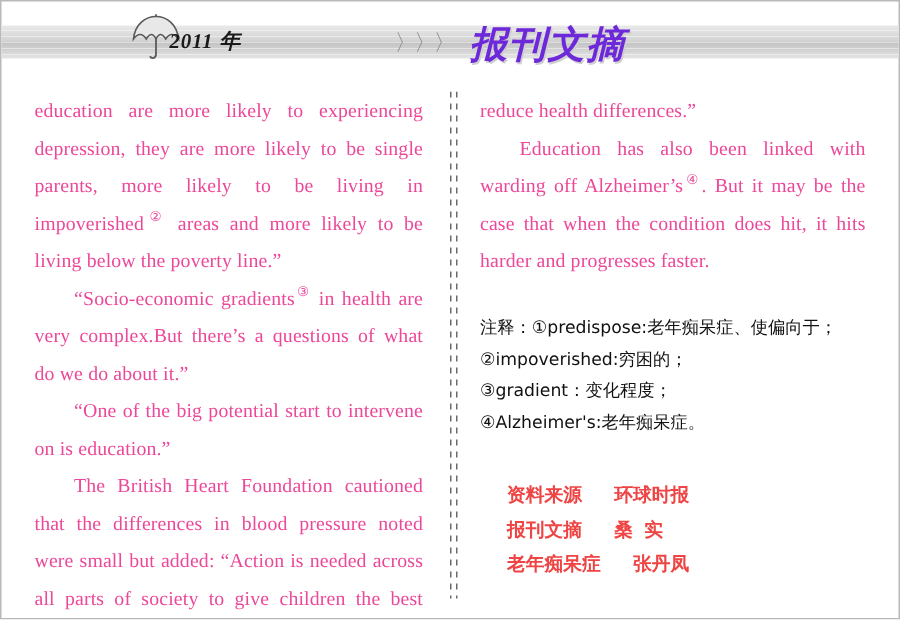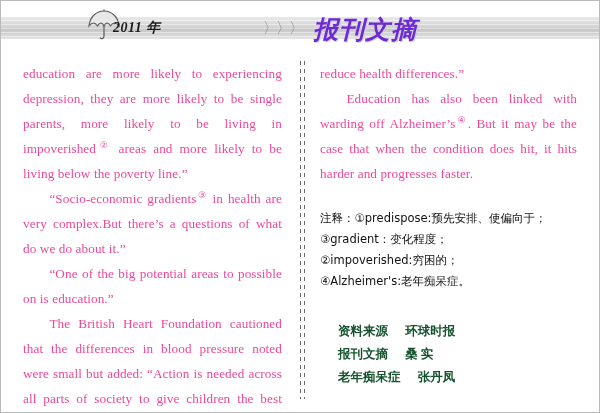--- a/index.html
+++ b/index.html
@@ -174,25 +174,25 @@
     line-height: 21px;
     color: #111;
   }
   .notes .nline {
     white-space: nowrap;
   }
 
   
   .credits {
     margin-top: 28px;
-    font-family: Liberation Serif, serif;
+    font-family: Liberation Mono, monospace;
     font-size: 12.5px;
     font-weight: bold;
     line-height: 23px;
-    color: #14532d;
+    color: #ef4444;
     padding-left: 18px;
   }
   .credits .crow {
     display: block;
     white-space: nowrap;
   }
   .credits .cval {
     margin-left: 14px;
     font-weight: bold;
   }
@@ -217,32 +217,32 @@
     <div class="chevrons">〉〉〉</div>
     <div class="magazine-title">报刊文摘</div>
   </div>
 
   <div class="columns">
     <div class="divider"></div>
 
     <div class="col col-left">
       <p class="para">education are more likely to experiencing depression, they are more likely to be single parents, more likely to be living in impoverished<sup class="note">②</sup> areas and more likely to be living below the poverty line.”</p>
       <p class="para indent">“Socio-economic gradients<sup class="note">③</sup> in health are very complex.But there’s a questions of what do we do about it.”</p>
-      <p class="para indent">“One of the big potential areas to possible on is education.”</p>
+      <p class="para indent">“One of the big potential start to intervene on is education.”</p>
       <p class="para indent">The British Heart Foundation cautioned that the differences in blood pressure noted were small but added: “Action is needed across all parts of society to give children the best possible start in life and</p>
     </div>
 
     <div class="col col-right">
       <p class="para">reduce health differences.”</p>
       <p class="para indent">Education has also been linked with warding off Alzheimer’s<sup class="note">④</sup>. But it may be the case that when the condition does hit, it hits harder and progresses faster.</p>
 
       <div class="notes">
-        <div class="nline">注释：①predispose:预先安排、使偏向于；</div>
+        <div class="nline">注释：①predispose:老年痴呆症、使偏向于；</div>
+        <div class="nline">②impoverished:穷困的；</div>
         <div class="nline">③gradient：变化程度；</div>
-        <div class="nline">②impoverished:穷困的；</div>
         <div class="nline">④Alzheimer's:老年痴呆症。</div>
       </div>
 
       <div class="credits">
         <span class="crow">
           <span>资料来源</span>
           <span class="cval">环球时报</span>
         </span>
         <span class="crow">
           <span>报刊文摘</span>

